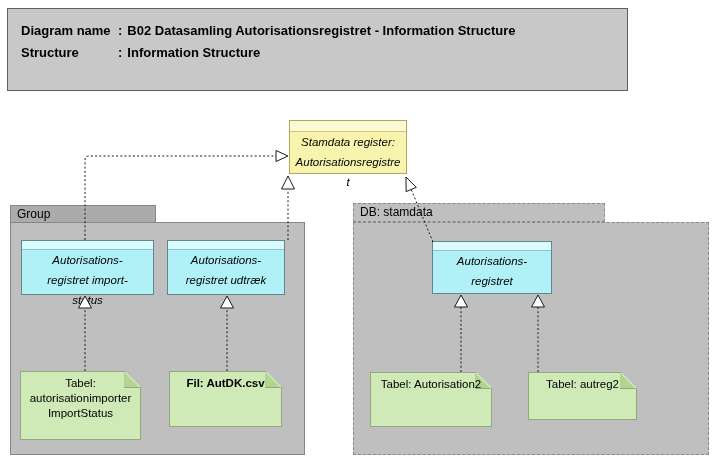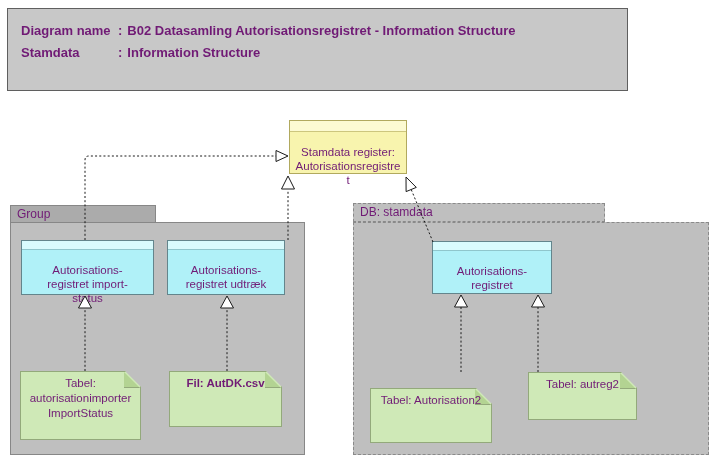--- a/index.html
+++ b/index.html
@@ -1,31 +1,31 @@
 <!DOCTYPE html>
 <html><head>
 <meta charset="utf-8">
 <style>
   html,body{margin:0;padding:0;background:#ffffff;}
   #canvas{
     position:relative;width:719px;height:467px;background:#ffffff;overflow:hidden;
-    font-family:"Liberation Sans","DejaVu Sans",sans-serif;color:#701a75;
+    font-family:"Liberation Sans","DejaVu Sans",sans-serif;color:#000000;
   }
   
   .title-box{
     position:absolute;left:7px;top:8px;width:606px;height:70px;
     background:#c8c8c8;border:1px solid #5f5f5f;
     padding:11px 0 0 13px;font-size:13px;font-weight:bold;line-height:22px;
   }
   .t-label{display:inline-block;min-width:97px;}
   .t-sep{margin-right:5px;}
   
   .obj{position:absolute;box-sizing:border-box;text-align:center;font-size:11.5px;}
   .obj .band{box-sizing:border-box;width:100%;}
-  .obj .obj-label{white-space:pre-line;line-height:14px;padding-top:13px;}
+  .obj .obj-label{white-space:pre-line;line-height:20px;padding-top:0;font-style:italic;}
   .obj.yellow{background:#f8f4ae;border:1px solid #b1a95e;}
   .obj.yellow .band{height:11px;background:#fcfad2;border-bottom:1px solid #cdc67e;}
   .obj.cyan{background:#b0f1f8;border:1px solid #63858c;}
   .obj.cyan .band{height:9px;background:#d9fbfd;border-bottom:1px solid #8fc6cc;}
   
   .grp-body{
     position:absolute;box-sizing:border-box;background:#bfbfbf;border:1px solid #878787;
   }
   .grp-tab{
     position:absolute;box-sizing:border-box;background:#ababab;border:1px solid #878787;
@@ -49,21 +49,21 @@
   #connectors path{fill:none;stroke:#1a1a1a;stroke-width:1;stroke-dasharray:2 2.2;}
   #connectors polygon{fill:#ffffff;stroke:#1a1a1a;stroke-width:1;}
 </style>
 </head>
 <body>
 
 <div id="canvas">
 
   <div class="title-box">
     <div><span class="t-label">Diagram name</span><span class="t-sep">:</span><span>B02 Datasamling Autorisationsregistret - Information Structure</span></div>
-    <div><span class="t-label">Stamdata</span><span class="t-sep">:</span><span>Information Structure</span></div>
+    <div><span class="t-label">Structure</span><span class="t-sep">:</span><span>Information Structure</span></div>
   </div>
 
   <div class="grp-body" style="left:10px;top:222px;width:295px;height:233px;"></div>
   <div class="grp-tab" style="left:10px;top:205px;width:146px;height:18px;">
     <span>Group</span>
   </div>
 
   <div class="grp-body dashed" style="left:353px;top:222px;width:356px;height:233px;"></div>
   <div class="grp-tab dashed" style="left:353px;top:203px;width:252px;height:19px;">
     <span>DB: stamdata</span>
@@ -96,21 +96,21 @@
   <div class="note" style="left:20px;top:371px;width:121px;height:69px;">
     <div class="fold"></div>
     <div class="note-label">Tabel:
 autorisationimporter
 ImportStatus</div>
   </div>
   <div class="note" style="left:169px;top:371px;width:113px;height:56px;font-weight:bold;">
     <div class="fold"></div>
     <div class="note-label">Fil: AutDK.csv</div>
   </div>
-  <div class="note" style="left:370px;top:372px;width:122px;height:55px;margin-top:16px;">
+  <div class="note" style="left:370px;top:372px;width:122px;height:55px;">
     <div class="fold"></div>
     <div class="note-label">Tabel: Autorisation2</div>
   </div>
   <div class="note" style="left:528px;top:372px;width:109px;height:48px;">
     <div class="fold"></div>
     <div class="note-label">Tabel: autreg2</div>
   </div>
 
   <svg id="connectors" width="719" height="467" viewBox="0 0 719 467">
     <g>

